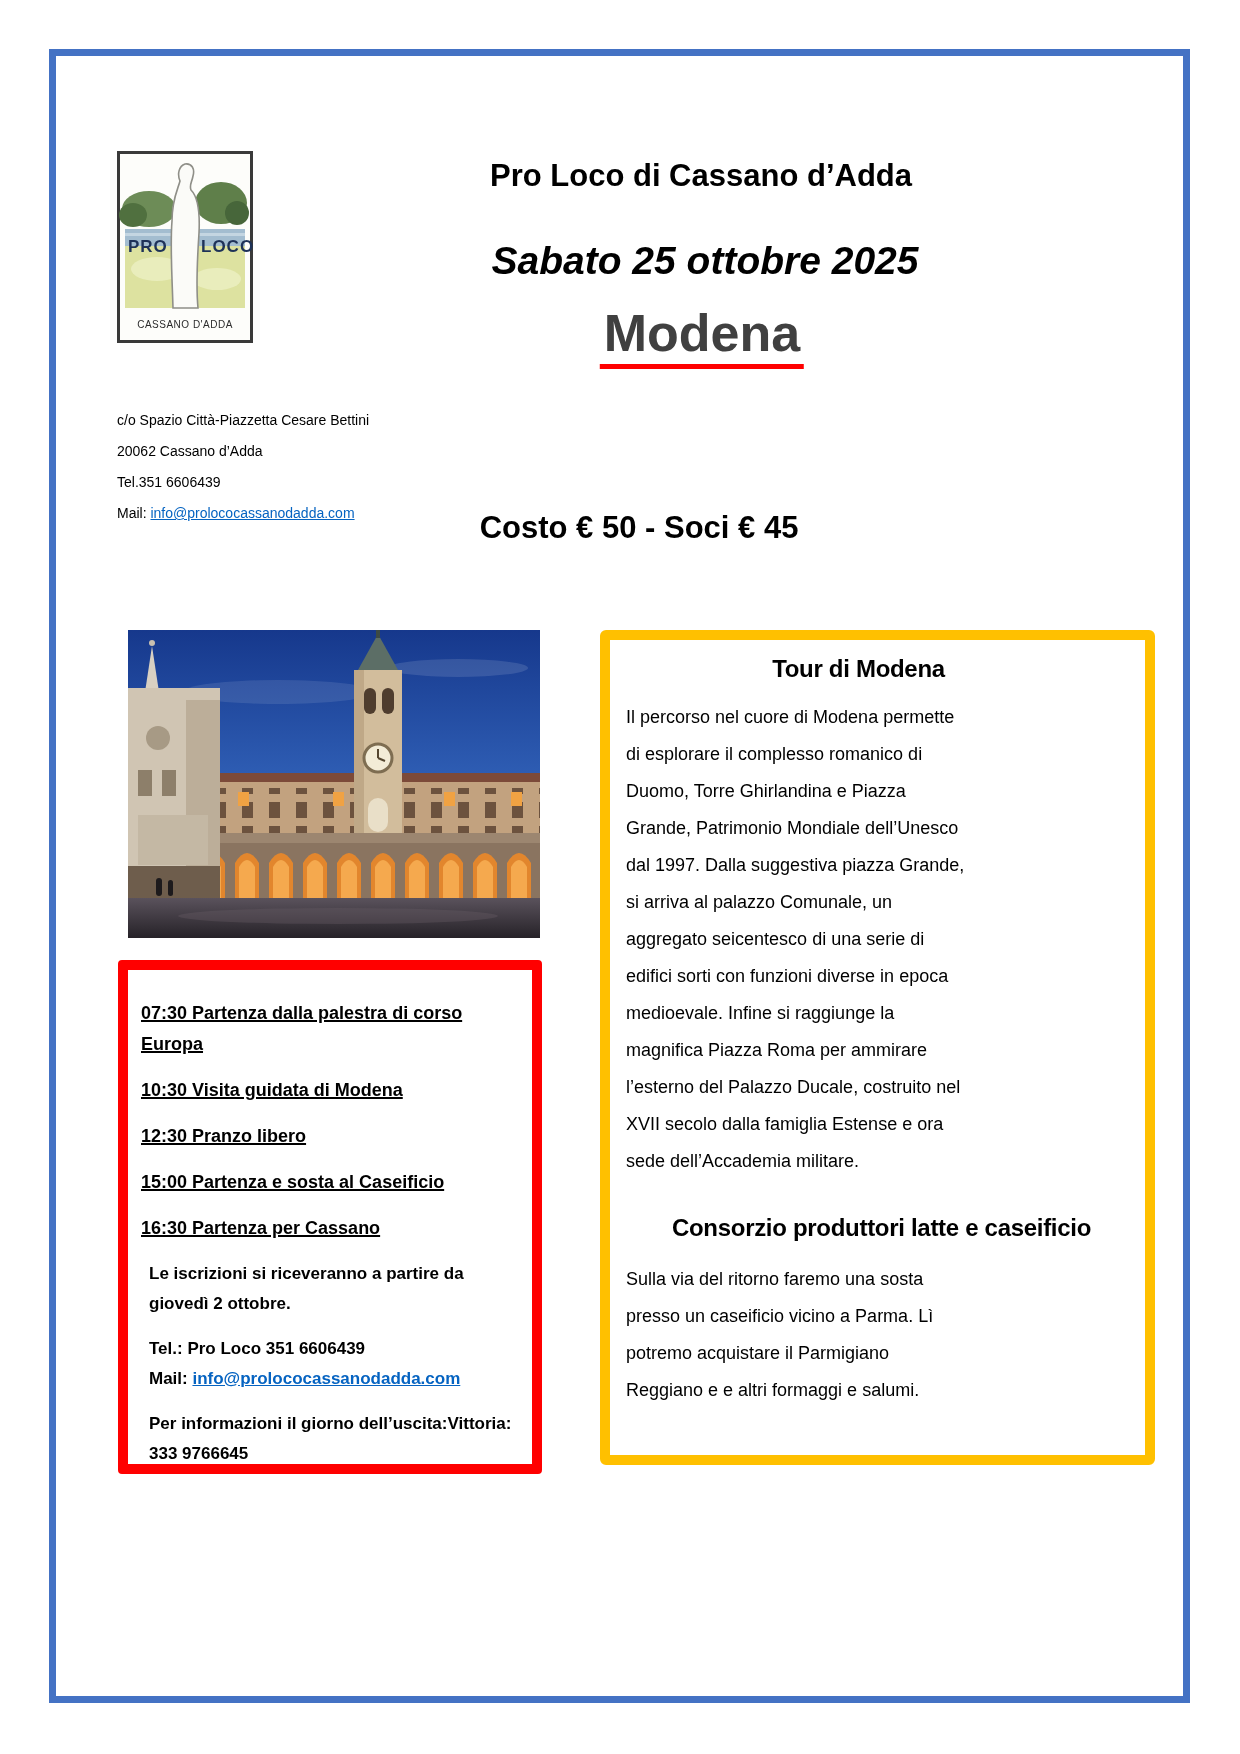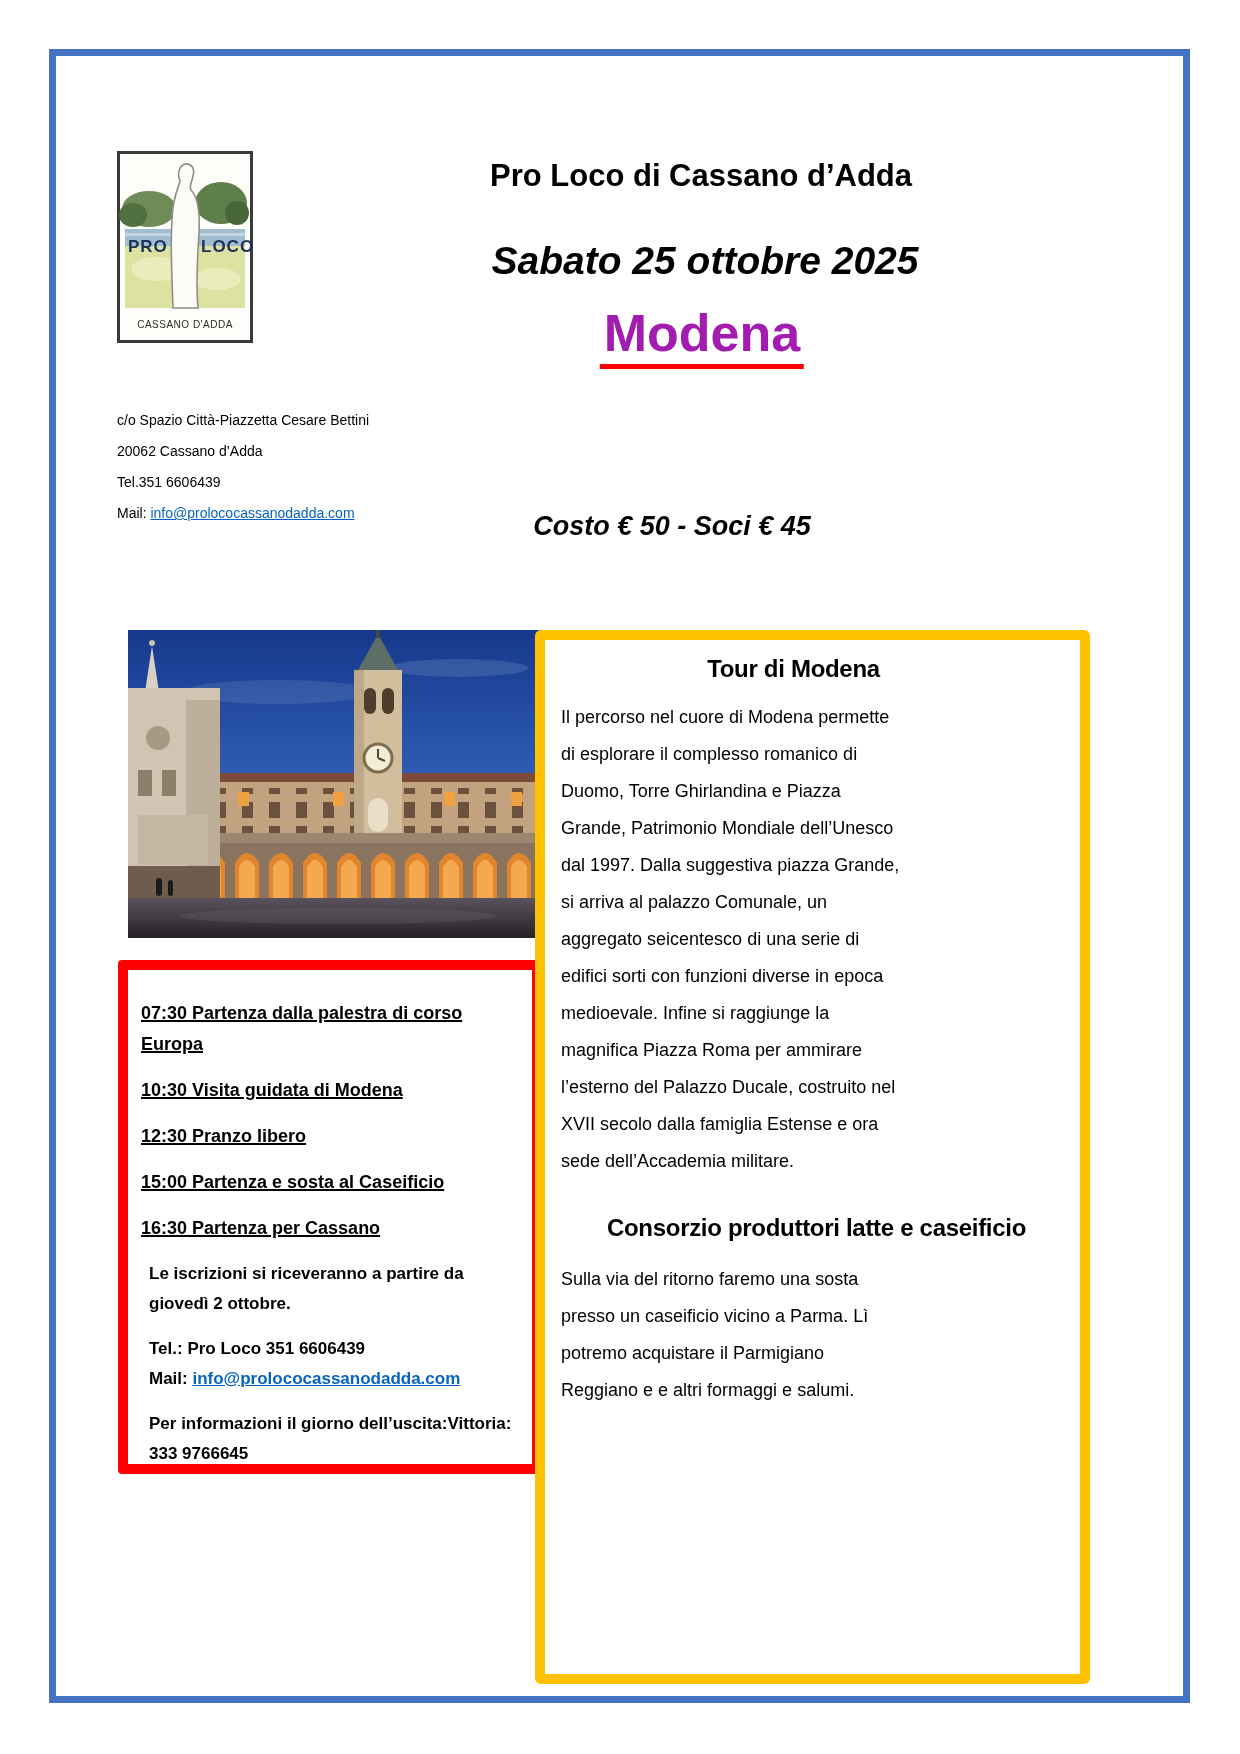--- a/index.html
+++ b/index.html
@@ -4,42 +4,42 @@
 <style>
   html,body{margin:0;padding:0;background:#ffffff;}
   body{width:1240px;height:1754px;position:relative;font-family:"Liberation Sans",sans-serif;color:#000;}
   .abs{position:absolute;}
 
   .page-frame{left:49px;top:49px;width:1141px;height:1654px;border:7px solid #4472c4;box-sizing:border-box;}
 
   .center-heading{transform:translateX(-50%);white-space:nowrap;line-height:1.05;}
   .doc-title{left:701px;top:160px;font-size:31px;font-weight:700;}
   .doc-date{left:705px;top:241px;font-size:39px;font-weight:700;font-style:italic;}
-  .doc-destination{left:702px;top:306px;font-size:52px;font-weight:700;color:#a21caf;
+  .doc-destination{left:702px;top:306px;font-size:52px;font-weight:700;color:#404040;
                    border-bottom:5px solid #ff0000;padding:0 4px 3px 4px;}
-  .doc-price{left:672px;top:512px;font-size:27px;font-weight:700;font-style:italic;}
+  .doc-price{left:639px;top:512px;font-size:31px;font-weight:700;}
 
   .contact{left:117px;top:405px;font-size:14px;line-height:31px;}
   a.mail-link{color:#0563c1;text-decoration:underline;cursor:pointer;}
 
   .logo{left:117px;top:145px;width:136px;height:204px;}
   .logo svg{display:block;width:100%;height:100%;}
 
   .photo{left:128px;top:630px;width:412px;height:308px;}
   .photo svg{display:block;width:100%;height:100%;}
 
   .schedule-box{left:118px;top:960px;width:424px;height:514px;border:10px solid #ff0000;
                 border-radius:4px;box-sizing:border-box;padding:28px 11px 0 13px;}
   .schedule-item{font-size:18px;font-weight:700;text-decoration:underline;
                  text-decoration-thickness:2px;line-height:31px;margin:0 0 15px 0;}
   .schedule-note,.schedule-contact,.schedule-info{font-size:17px;font-weight:700;line-height:30px;margin:0 0 15px 8px;}
   .schedule-info{margin-bottom:0;}
   .schedule-contact a{font-weight:700;}
 
-  .tour-box{left:535px;top:630px;width:555px;height:1054px;border:10px solid #ffc000;
+  .tour-box{left:600px;top:630px;width:555px;height:835px;border:10px solid #ffc000;
             border-radius:6px;box-sizing:border-box;padding:12px 14px 0 16px;}
   .tour-title{font-size:24px;font-weight:700;text-align:center;letter-spacing:-0.3px;margin:0 40px 13px 0;line-height:34px;}
   .tour-par{font-size:18px;line-height:37px;margin:0;white-space:pre-line;}
   .tour-subtitle{font-size:24px;font-weight:700;text-align:right;letter-spacing:-0.3px;margin:31px 40px 16px 0;line-height:34px;}
 </style>
 </head>
 <body>
 
 <div class="abs page-frame"></div>
 

